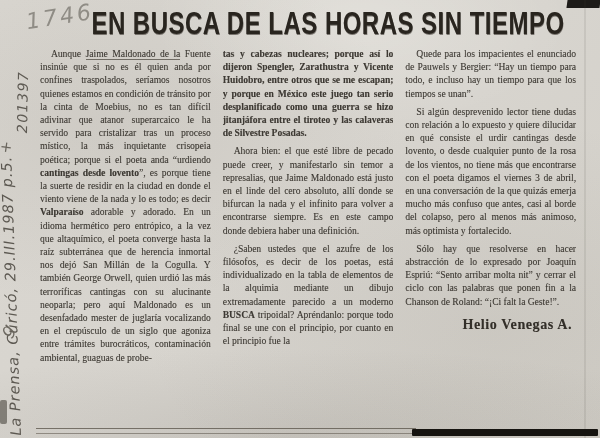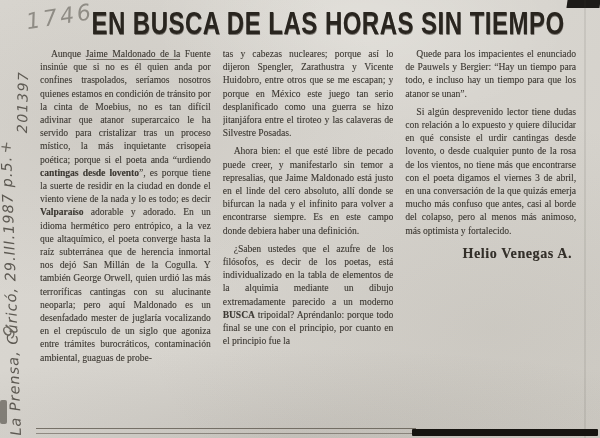--- a/index.html
+++ b/index.html
@@ -47,21 +47,21 @@
   .columns {
     position: absolute; left: 40px; top: 48px; width: 536px; height: 386px;
     display: flex; gap: 12px; color: #3d3933;
   }
   .col {
     flex: 1 1 0; overflow: hidden; text-align: justify;
     font-size: 9.5px; line-height: 13.2px;
     text-shadow: 0.3px 0.3px 0 rgba(61,57,51,0.35);
   }
   .col p { margin: 0 0 5px 0; text-indent: 11px; }
-  .col p.no-indent { text-indent: 0; }
+  .col p.no-indent { text-indent: 0; font-weight: bold; }
   .b { font-weight: 700; }
   .u { border-bottom: 1px solid rgba(95,90,82,0.85); }
   .byline {
     text-align: right; font-weight: 700; font-size: 14px;
     letter-spacing: 0.6px; margin-top: 9px; padding-right: 4px; color: #332f29;
   }
   
   .hand {
     font-family: "DejaVu Sans", sans-serif; font-style: italic;
     white-space: nowrap; pointer-events: none;
@@ -117,22 +117,23 @@
     <div class="col">
         <p><span>Aunque </span><span class="u">Jaime Maldonado de la</span><span> Fuente insinúe que si no es él quien anda por confines traspolados, seríamos nosotros quienes estamos en condición de tránsito por la cinta de Moebius, no es tan difícil adivinar que atanor superarcaico le ha servido para cristalizar tras un proceso místico, la más inquietante crisopeia poética; porque si el poeta anda “urdiendo </span><span class="b">cantingas desde lovento</span><span>”, es porque tiene la suerte de residir en la ciudad en donde el viento viene de la nada y lo es todo; es decir </span><span class="b">Valparaíso</span><span> adorable y adorado. En un idioma hermético pero entrópico, a la vez que altaquímico, el poeta converge hasta la raíz subterránea que de herencia inmortal nos dejó San Millán de la Cogulla. Y también George Orwell, quien urdió las más terroríficas cantingas con su alucinante neoparla; pero aquí Maldonado es un desenfadado mester de juglaría vocalizando en el crepúsculo de un siglo que agoniza entre trámites burocráticos, contaminación ambiental, guaguas de probe-</span></p>
       </div>
     <div class="col">
         <p class="no-indent"><span>tas y cabezas nucleares; porque así lo dijeron Spengler, Zarathustra y Vicente Huidobro, entre otros que se me escapan; y porque en México este juego tan serio desplanificado como una guerra se hizo jitanjáfora entre el tiroteo y las calaveras de Silvestre Posadas.</span></p>
         <p><span>Ahora bien: el que esté libre de pecado puede creer, y manifestarlo sin temor a represalias, que Jaime Maldonado está justo en el linde del cero absoluto, allí donde se bifurcan la nada y el infinito para volver a encontrarse siempre. Es en este campo donde debiera haber una definición.</span></p>
         <p><span>¿Saben ustedes que el azufre de los filósofos, es decir de los poetas, está individualizado en la tabla de elementos de la alquimia mediante un dibujo extremadamente parecido a un moderno </span><span class="b">BUSCA</span><span> tripoidal? Apréndanlo: porque todo final se une con el principio, por cuanto en el principio fue la</span></p>
       </div>
     <div class="col">
 
-        <p><span>Quede para los impacientes el enunciado de Pauwels y Bergier: “Hay un tiempo para todo, e incluso hay un tiempo para que los atanor se unan”.</span></p>
+        <p><span>Quede para los impacientes el enunciado de Pauwels y Bergier: “Hay un tiempo para todo, e incluso hay un tiempo para que los tiempos se unan”.</span></p>
         <p><span>Si algún desprevenido lector tiene dudas con relación a lo expuesto y quiere dilucidar en qué consiste el urdir cantingas desde lovento, o desde cualquier punto de la rosa de los vientos, no tiene más que encontrarse con el poeta digamos el viernes 3 de abril, en una conversación de la que quizás emerja mucho más confuso que antes, casi al borde del colapso, pero al menos más animoso, más optimista y fortalecido.</span></p>
+        <p><span>Sólo hay que resolverse en hacer abstracción de lo expresado por Joaquín Espriú: “Sento arribar molta nit” y cerrar el ciclo con las palabras que ponen fin a la Chanson de Roland: “¡Ci falt la Geste!”.</span></p>
         <div class="byline">Helio Venegas A.</div>
       </div>
   </div>
 
   <div class="rule-thin"></div>
   <div class="rule-thick"></div>
 
 </div>
 
 </body></html>

